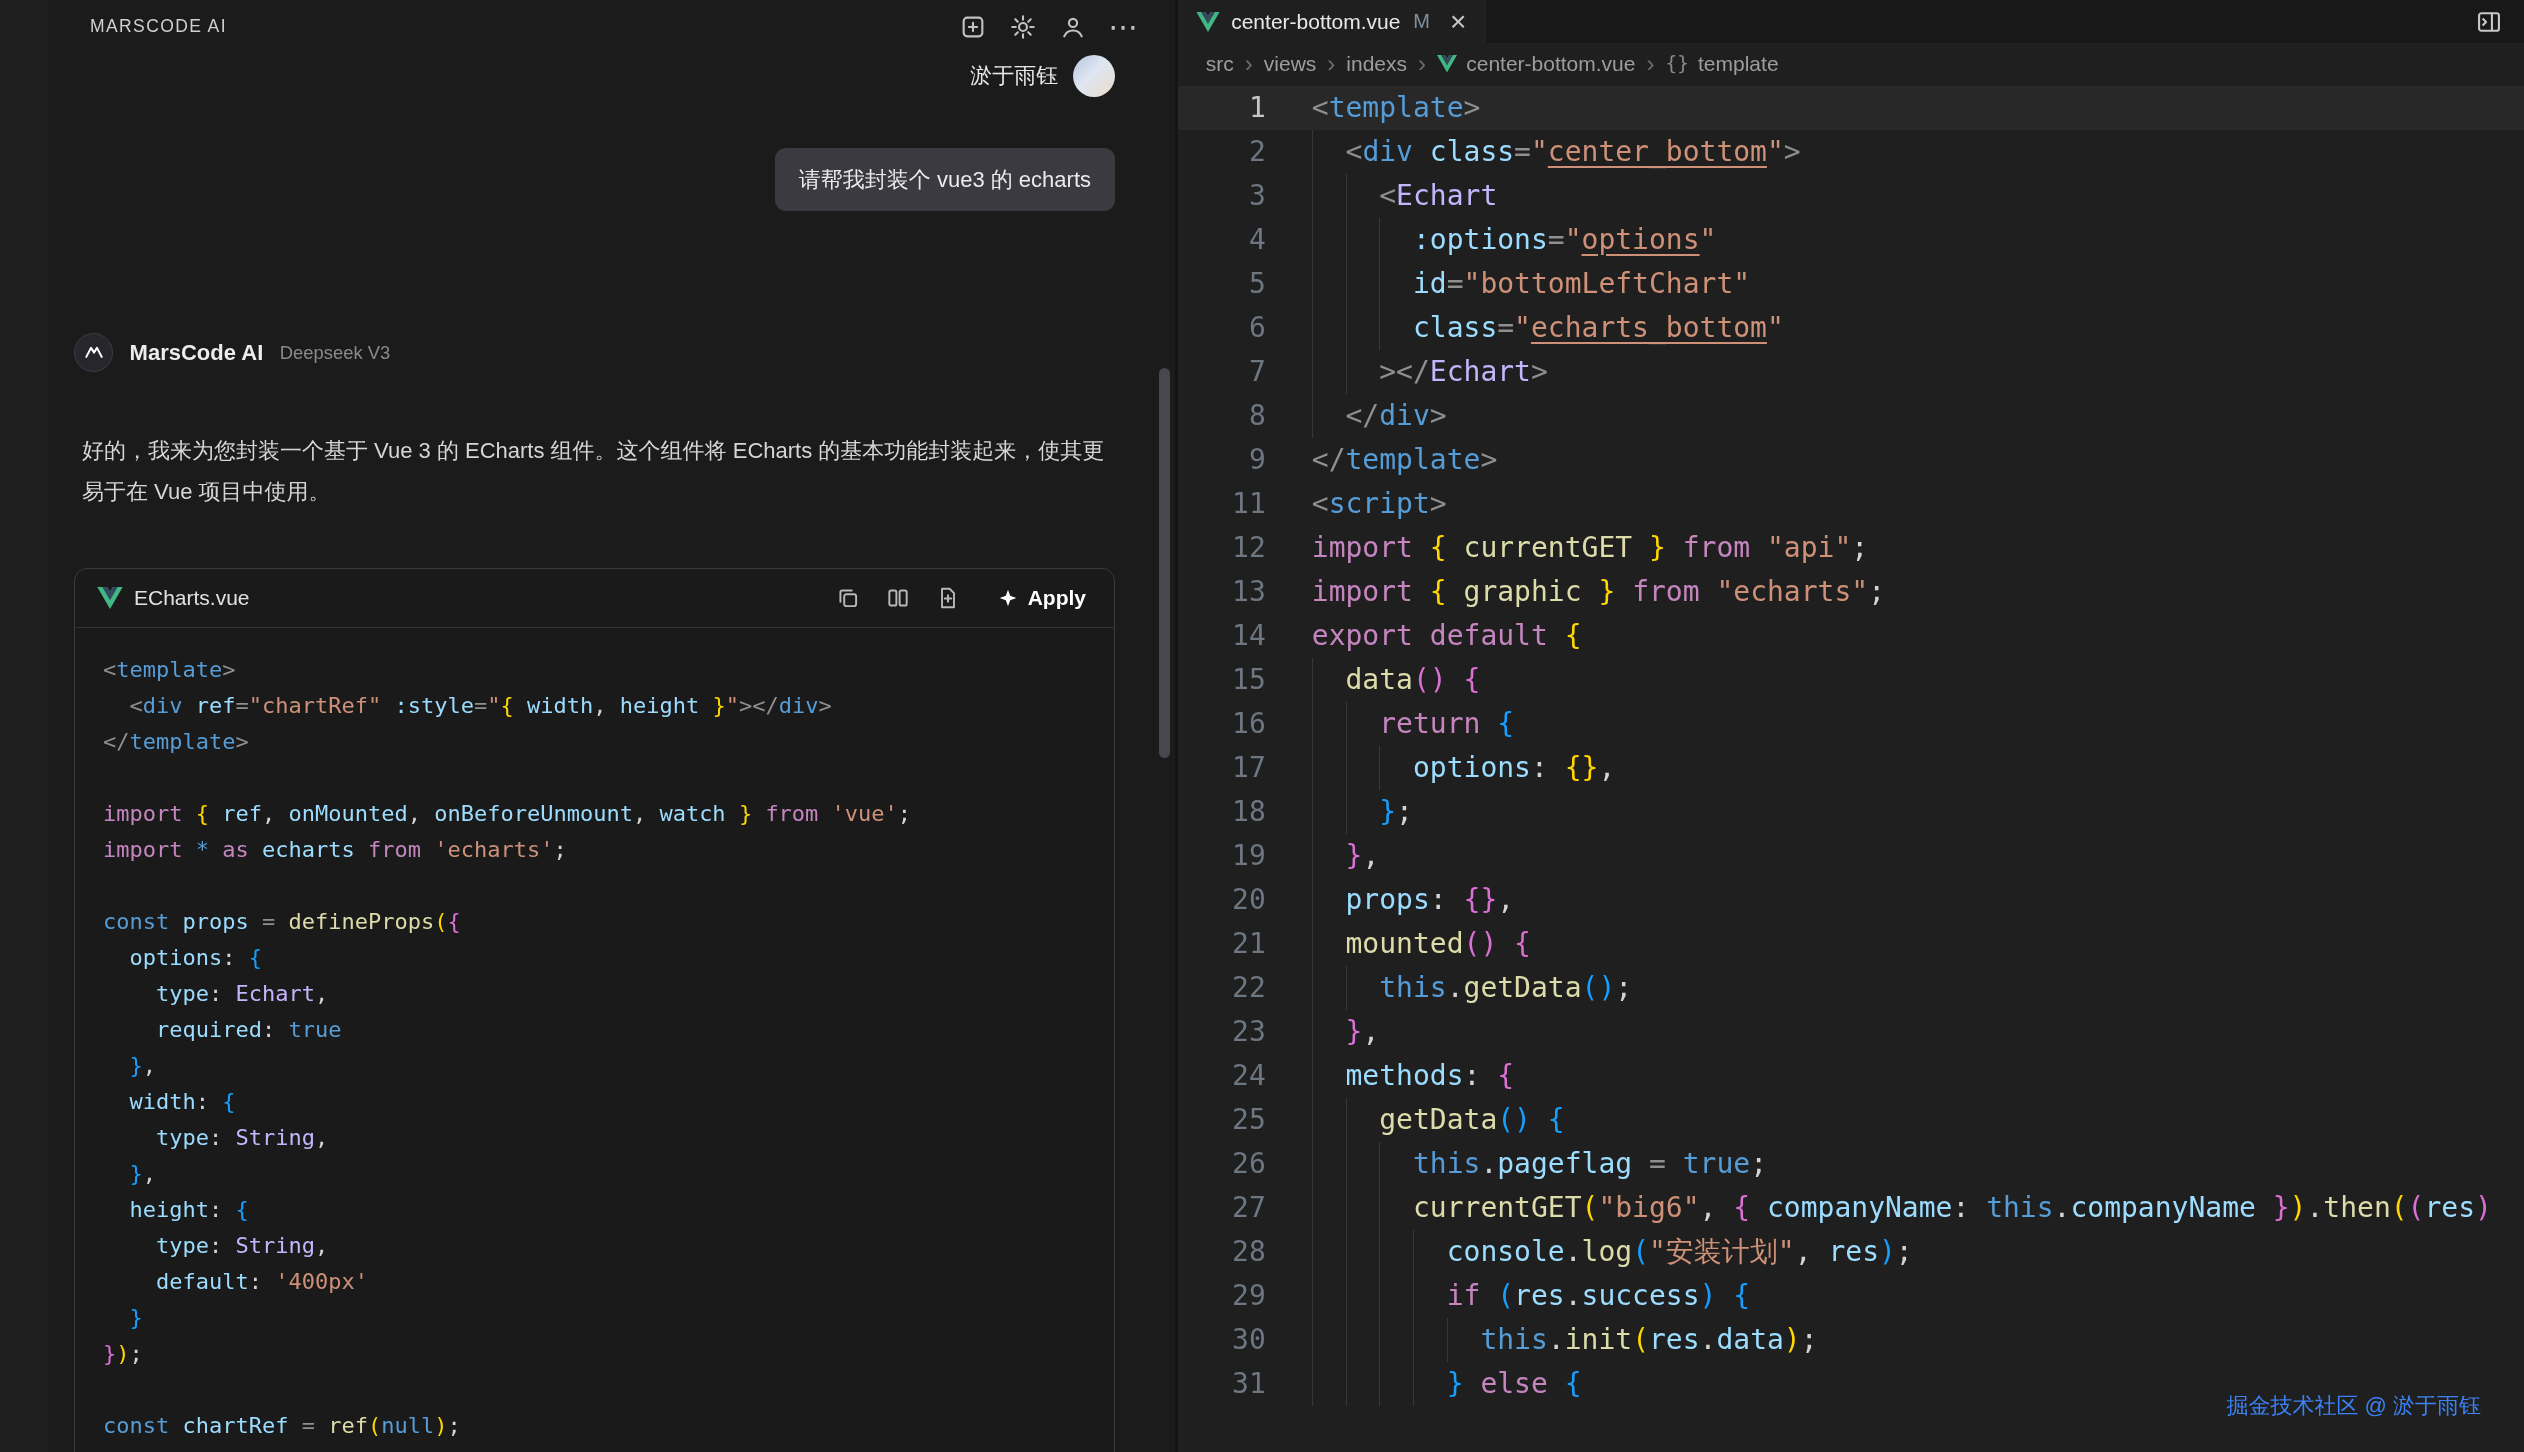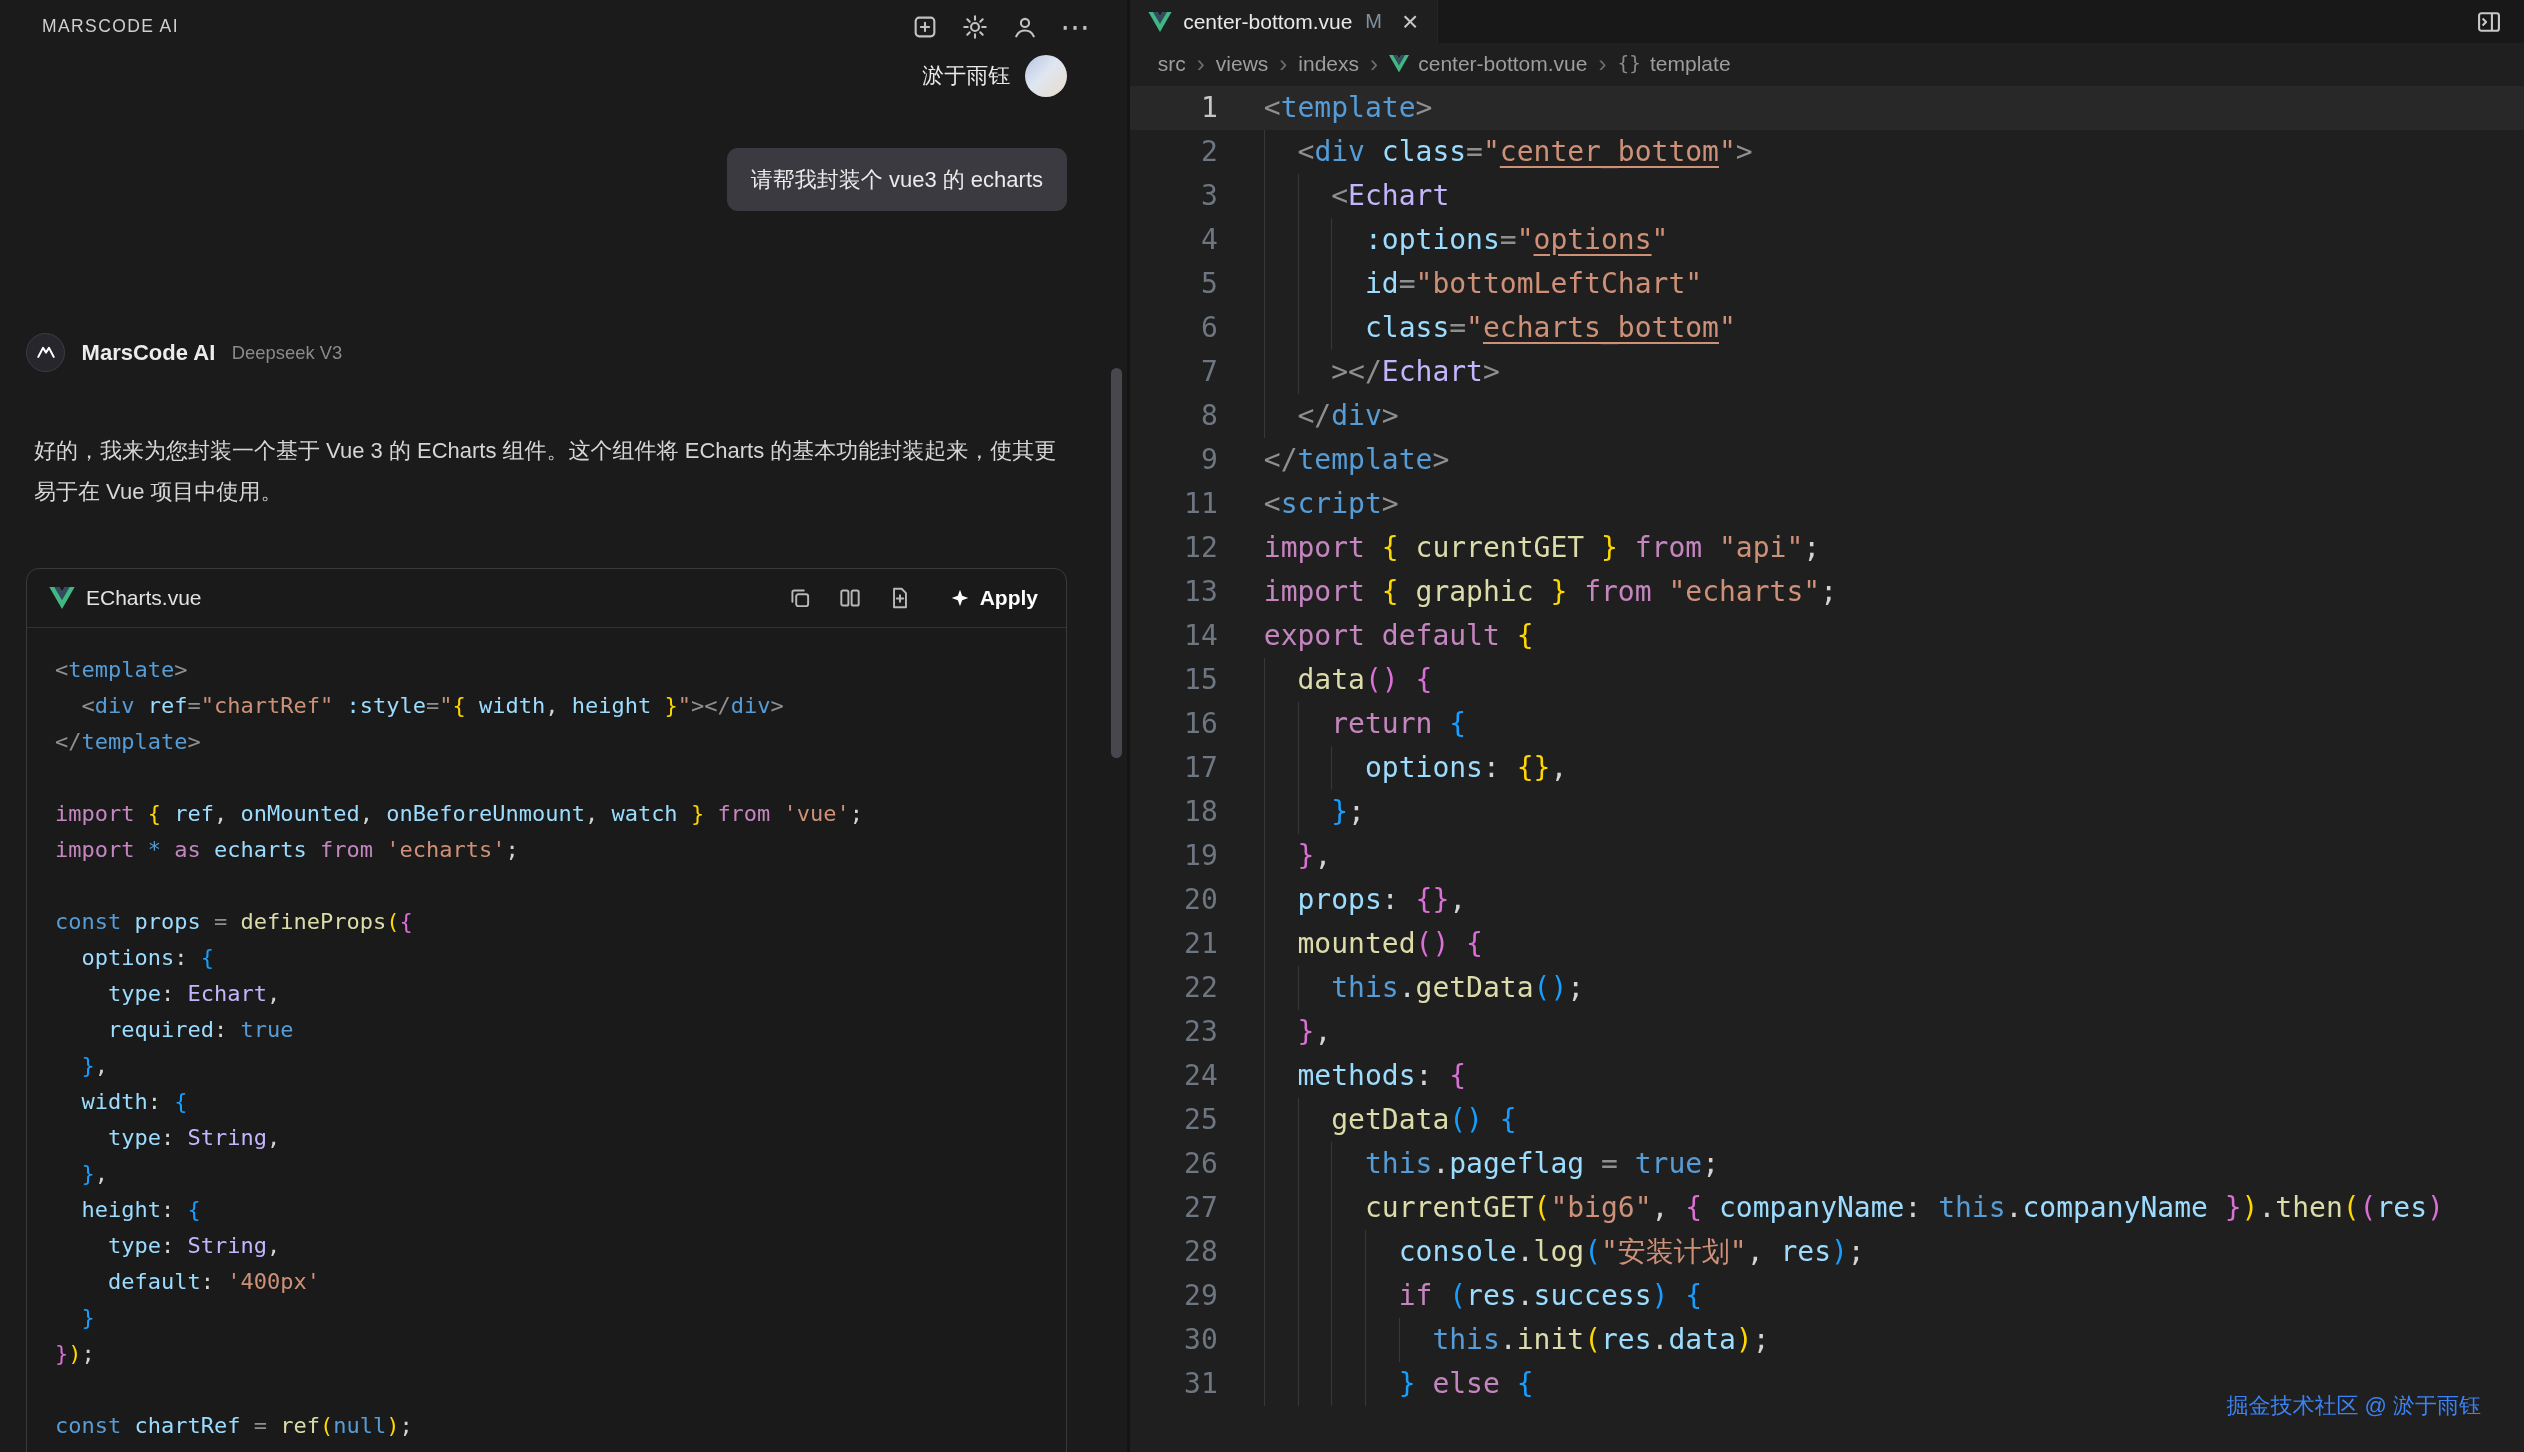--- a/index.html
+++ b/index.html
@@ -3,21 +3,21 @@
 <meta charset="utf-8">
 <style>
   * { box-sizing: border-box; }
   html,body { margin:0; padding:0; }
   body {
     width:2525px; height:1452px; overflow:hidden;
     background:#1f1f1f;
     font-family:"Liberation Sans","DejaVu Sans",sans-serif;
     color:#d4d4d4;
   }
-  .app { display:flex; width:100%; height:100%; }
+  .app { display:flex; width:100%; height:100%;padding-left:48px; }
 
   
   .chat-panel { width:1127px; flex:none; background:#1b1b1b; position:relative;
                 display:flex; flex-direction:column; overflow:hidden; }
   .chat-header { height:48px; flex:none; display:flex; align-items:center;
                  justify-content:space-between; padding:5.5px 37px 0 42px; }
   .chat-title { font-size:17.5px; letter-spacing:1.4px; color:#cfcfcf; font-weight:500; }
   .chat-header-actions { display:flex; gap:22px; align-items:center; }
   .icon-btn { background:none; border:none; padding:0; color:#c2c2c2; cursor:pointer;
               display:flex; align-items:center; justify-content:center; font-family:inherit; }

